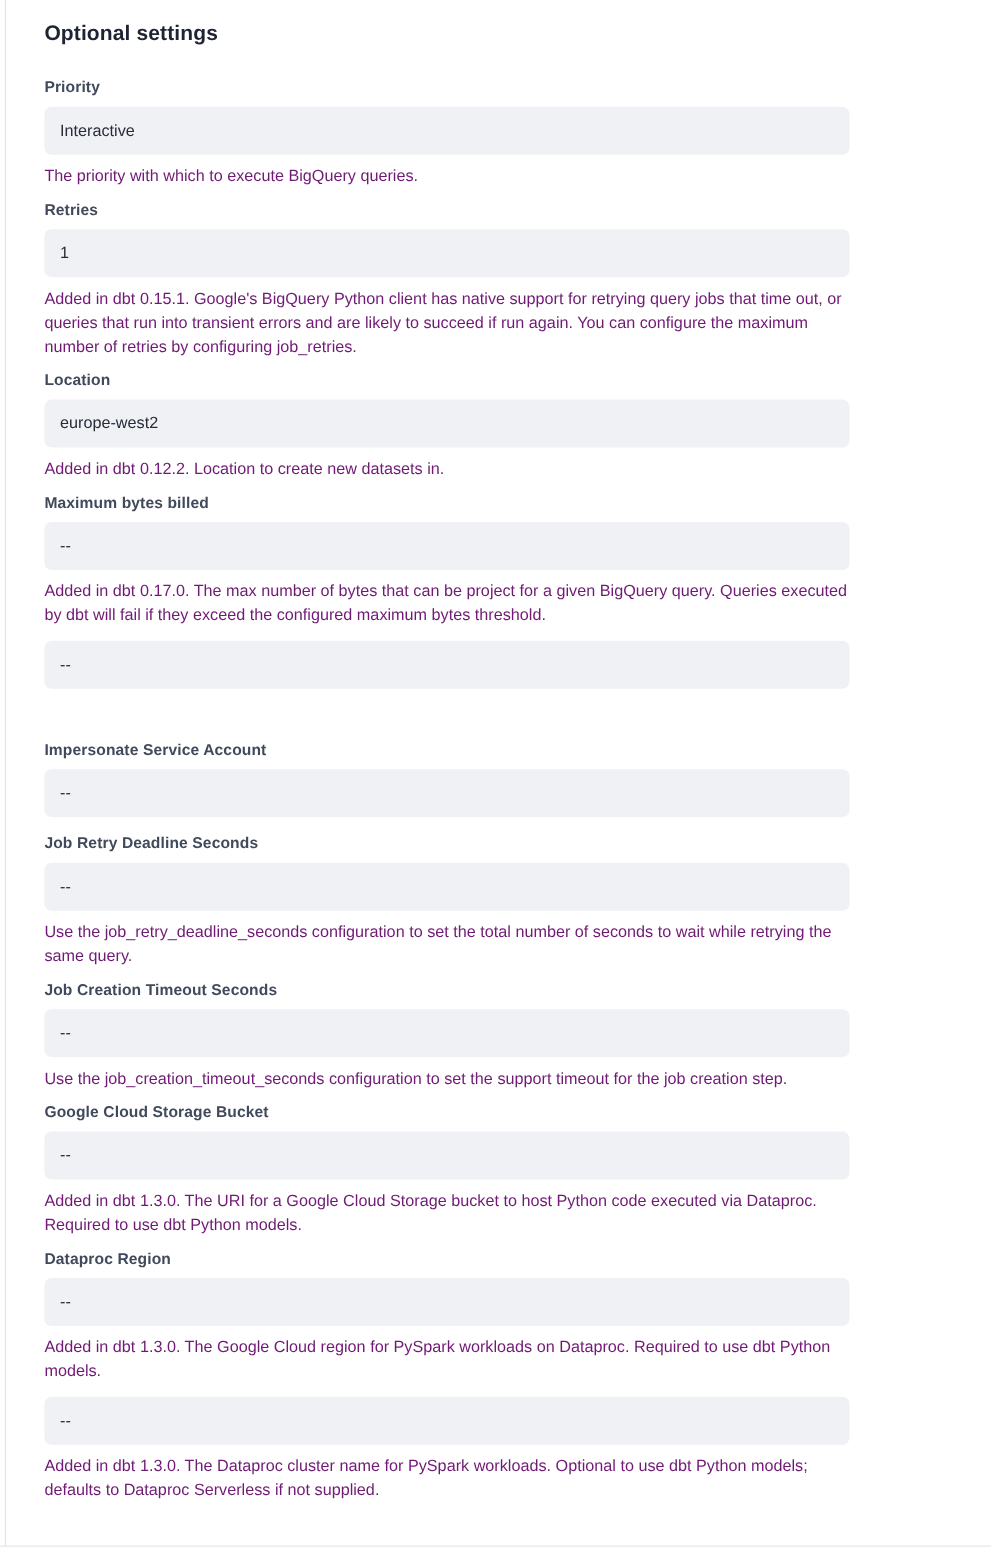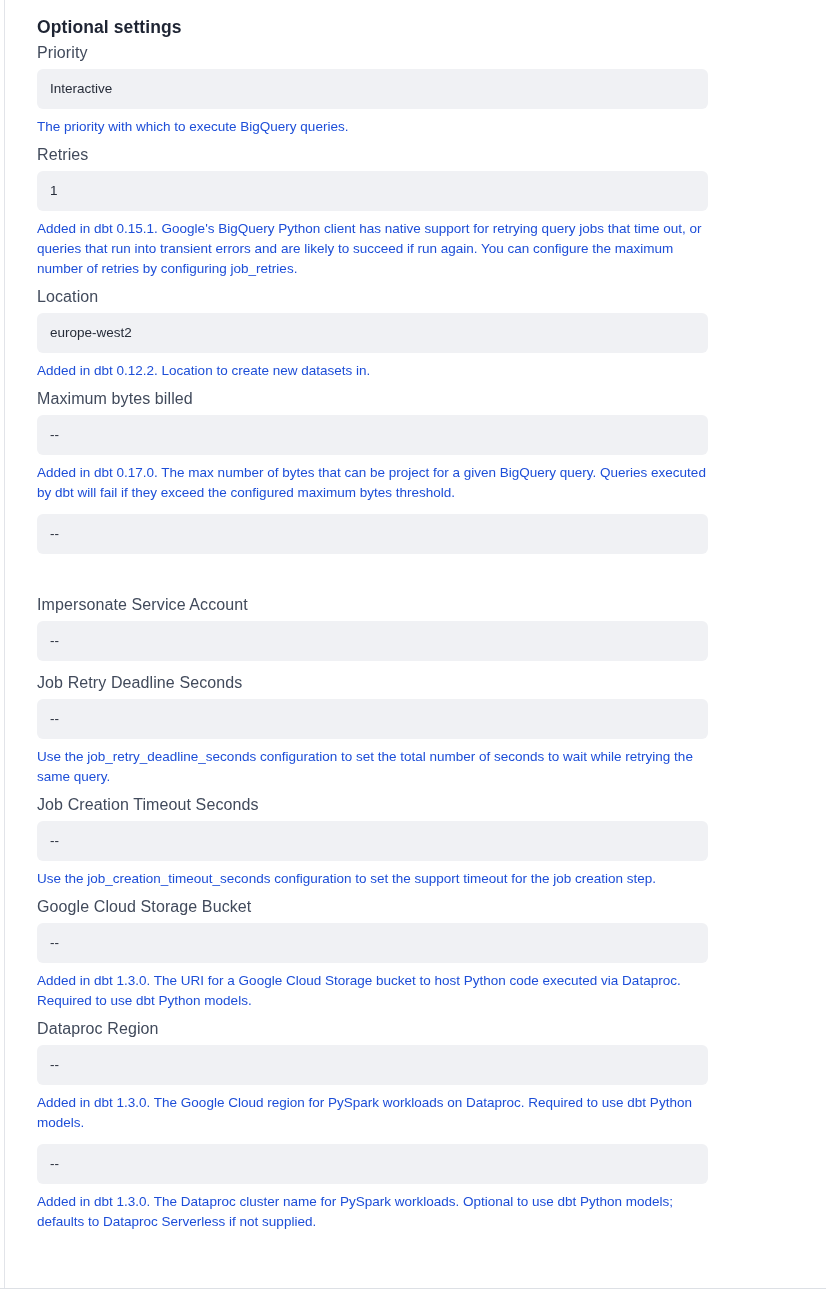--- a/index.html
+++ b/index.html
@@ -36,31 +36,31 @@
 
   .content {
     padding: 16px 118px 0 37px;
   }
 
   h1.page-title {
     font-size: 17.5px;
     font-weight: 700;
     color: #1e2433;
     line-height: 22px;
-    margin-bottom: 8px;
+    margin-bottom: 28px;
     letter-spacing: 0.1px;
   }
 
   .field {
     margin-bottom: 11px;
   }
 
   .field-label {
-    font-size: 16px;
-    font-weight: 400;
+    font-size: 13px;
+    font-weight: 700;
     color: #414a5b;
     line-height: 14px;
     margin-bottom: 9px;
     letter-spacing: 0.1px;
   }
 
   .field-box {
     width: 671px;
     height: 40px;
     background: #f0f1f4;
@@ -74,21 +74,21 @@
     font-size: 13.5px;
     color: #262c39;
     line-height: 16px;
   }
 
   .field-help {
     margin-top: 8px;
     max-width: 671px;
     font-size: 13.5px;
     line-height: 20px;
-    color: #1d4ed8;
+    color: #701a75;
   }
 
   .field-help:empty {
     display: none;
   }
 
   
   .field.no-help {
     margin-bottom: 15px;
     margin-top: 44px;

